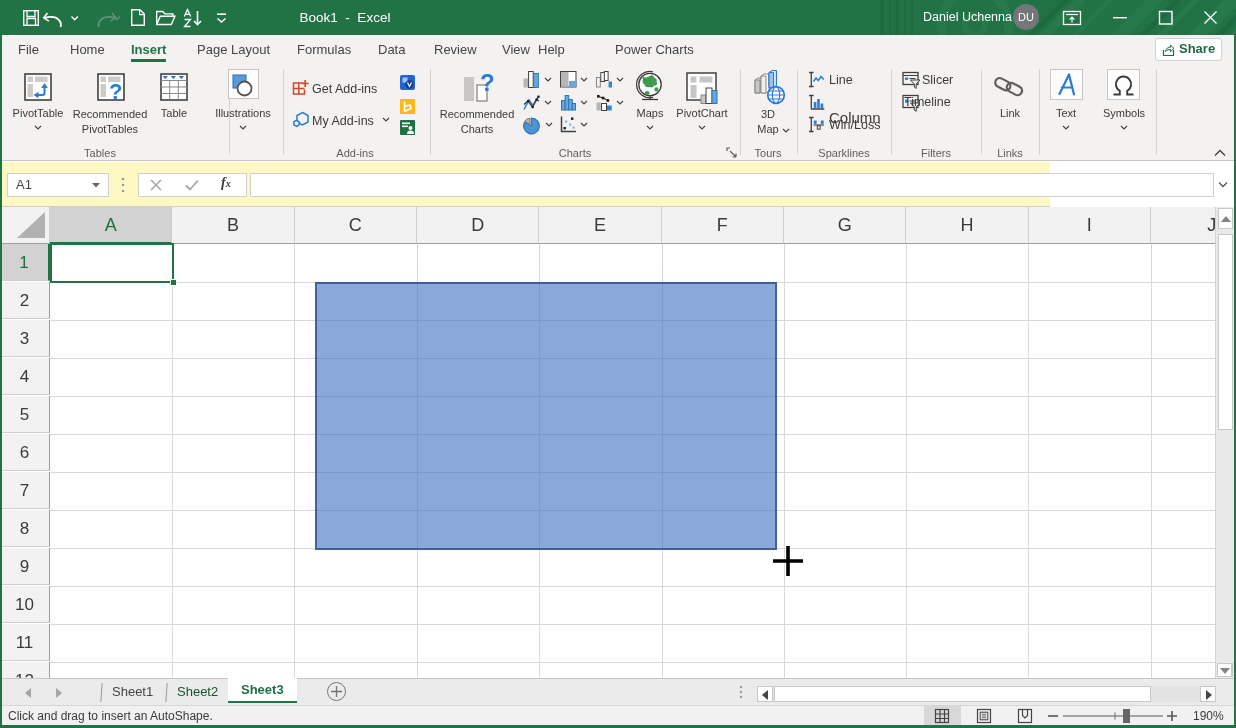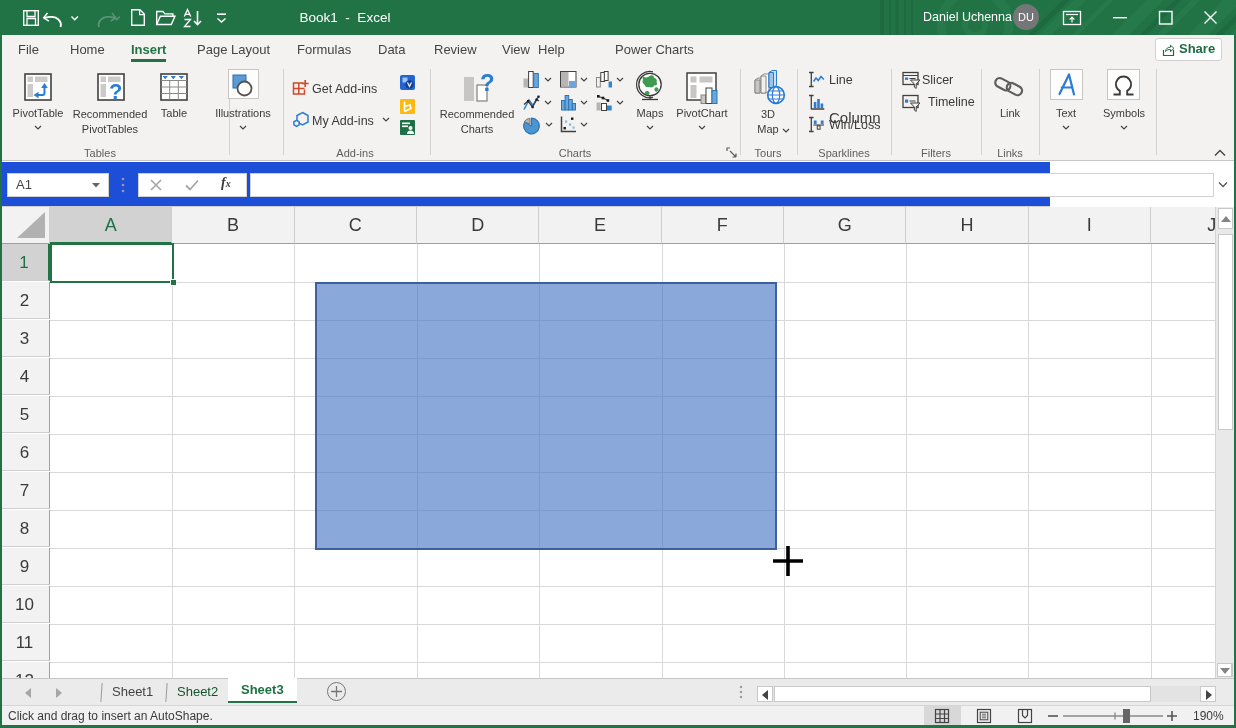--- a/index.html
+++ b/index.html
@@ -13,21 +13,21 @@
   
   #tabrow { position:absolute; left:0; top:35px; width:1236px; height:29px; background:#f3f2f1; }
   .rtab { position:absolute; top:0; height:29px; line-height:29px; font-size:13px; color:#444; }
   
   #ribbon { position:absolute; left:0; top:64px; width:1236px; height:97px; background:#f3f2f1; border-bottom:1px solid #c8c6c4; }
   .gsep { position:absolute; top:5px; height:86px; width:1px; background:#d4d2d0; }
   .glabel { position:absolute; top:83px; width:120px; text-align:center; font-size:11px; color:#5f5d5b; }
   .btxt { position:absolute; font-size:11px; color:#3b3a39; text-align:center; }
   .chev { position:absolute; width:8px; height:5px; }
   
-  #fbar { position:absolute; left:0; top:162px; width:1050px; height:45px; background:#1d4ed8; border-bottom:1px solid #cfcfcf; }
+  #fbar { position:absolute; left:0; top:162px; width:1050px; height:45px; background:#fef9c3; border-bottom:1px solid #cfcfcf; }
   .fbox { position:absolute; top:11px; height:24px; background:#fff; border:1px solid #d1d1d1; }
   
   #grid { position:absolute; left:0; top:207px; width:1236px; height:471px; background:#fff; }
   .colhead { position:absolute; top:0; height:37px; background:#f2f2f2; border-right:1px solid #cfcfcf; color:#3b3a39; font-size:18px; text-align:center; line-height:36px; }
   .rowhead { position:absolute; left:0; width:50px; background:#f2f2f2; border-bottom:1px solid #cfcfcf; color:#3b3a39; font-size:17px; text-align:center; }
   
   #tabsbar { position:absolute; left:0; top:678px; width:1236px; height:27px; background:#ebebeb; border-top:1px solid #c6c6c6; }
   #statusbar { position:absolute; left:0; top:705px; width:1236px; height:20px; background:#f1f1f1; border-top:1px solid #d6d6d6; font-size:12px; color:#3b3a39; }
   #greenstrip { position:absolute; left:0; top:725px; width:1236px; height:3px; background:#217346; }
   .edgeL { position:absolute; left:0; top:35px; width:2px; height:690px; background:#217346; z-index:50; }
@@ -370,21 +370,21 @@
     <path d="M7.5 7.5 h6"></path>
     <path d="M8.5 9 h9.5 l-3.8 4 v4.4 l-1.9 -1.3 v-3.1 z" fill="#f3f2f1" stroke="#404040"></path>
   </svg>
   <div class="btxt" style="left:922px;top:9px;font-size:12.5px">Slicer</div>
   <svg width="20" height="18" style="position:absolute;left:902px;top:30px" fill="none" stroke="#404040">
     <rect x="1" y="1.5" width="15" height="12" stroke-width="1.3"></rect>
     <rect x="3" y="5.5" width="3.2" height="3.2" fill="#2b7cd3" stroke="none"></rect>
     <path d="M7.5 7 h6"></path>
     <path d="M8.5 9 h9.5 l-3.8 4 v4.4 l-1.9 -1.3 v-3.1 z" fill="#f3f2f1" stroke="#404040"></path>
   </svg>
-  <div class="btxt" style="left:928px;top:31px;font-size:12.5px">Timeline</div>
+  <div class="btxt" style="left:904px;top:31px;font-size:12.5px">Timeline</div>
 
   <svg width="40" height="32" style="position:absolute;left:991px;top:8px" fill="none" stroke="#605e5c" stroke-width="2.2">
     <g transform="rotate(28 20 16)">
       <rect x="3" y="12" width="16" height="9" rx="4.5"></rect>
       <rect x="15.5" y="10.8" width="16" height="9" rx="4.5"></rect>
     </g>
   </svg>
   <div class="btxt" style="left:985px;top:43px;width:50px">Link</div>
 
   <div class="abs" style="left:1050px;top:5px;width:33px;height:31px;background:#fdfdfd;border:1px solid #c8c6c4"></div>

